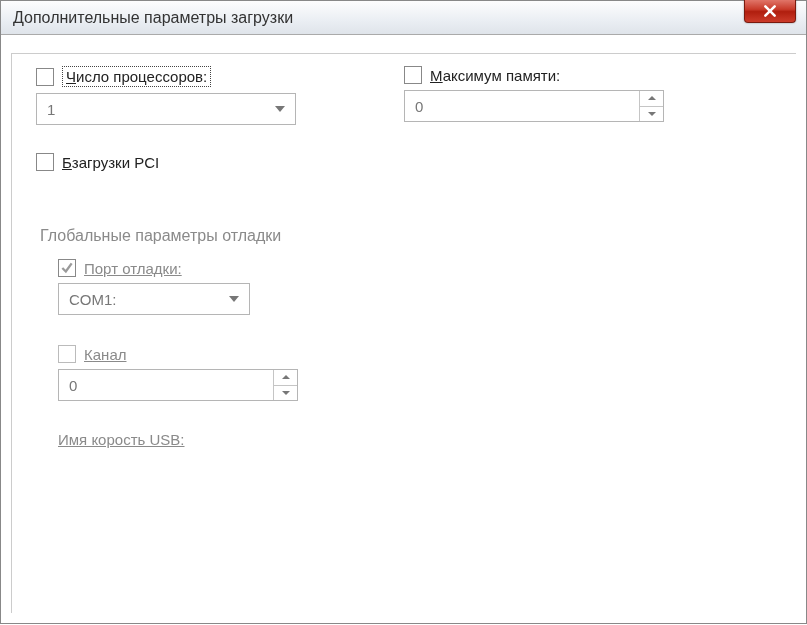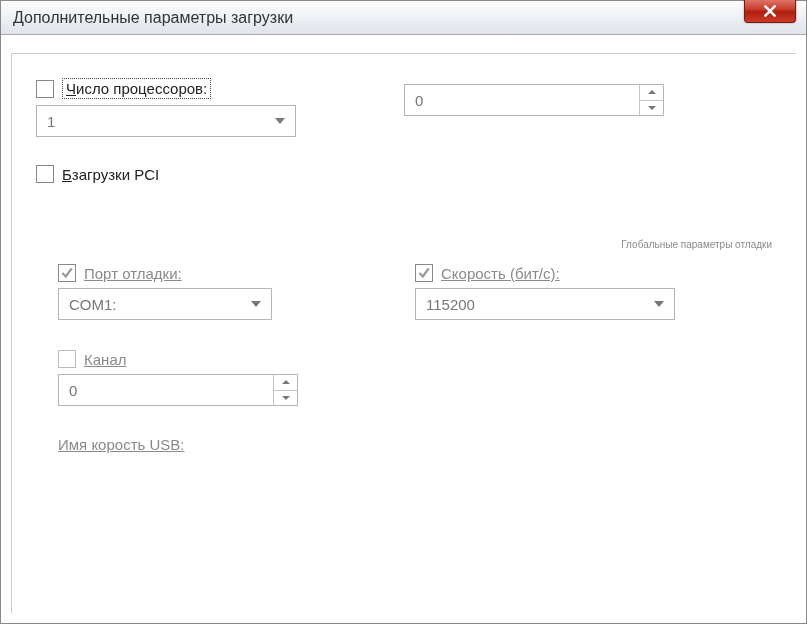--- a/index.html
+++ b/index.html
@@ -45,21 +45,21 @@
     box-shadow: 0 0 2px rgba(0,0,0,0.4);
   }
   .close-btn svg { width: 14px; height: 14px; }
   .client {
     padding: 18px 10px 10px 10px;
     background: #fff;
   }
   .panel {
     border-top: 1px solid #ccc;
     border-left: 1px solid #ccc;
-    padding: 24px 24px 10px 24px;
+    padding: 12px 24px 10px 24px;
     min-height: 560px;
   }
   .row { display: flex; }
   .col { flex: 1; }
   .chk-line { display: flex; align-items: center; margin-bottom: 6px; }
   .chk {
     width: 18px; height: 18px;
     border: 1px solid #888;
     background: #fff;
     margin-right: 8px;
@@ -115,22 +115,21 @@
   }
   .spin-btns .down {
     width: 0; height: 0;
     border-left: 4px solid transparent;
     border-right: 4px solid transparent;
     border-top: 4px solid #777;
   }
   .section-title {
     color: #8a8a8a;
     margin: 40px 0 14px 4px;
-    font-size: 10px;
-    text-align: right;
+    font-size: 16px;
   }
   .indent { padding-left: 22px; }
 </style>
 </head>
 <body>
 
 <div class="window">
   <div class="titlebar">
     <span>Дополнительные параметры загрузки</span>
     <div class="close-btn">
@@ -159,20 +158,24 @@
           <div style="height:28px"></div>
 
           <div class="chk-line">
             <span class="chk"></span>
             <span class="label"><span class="u">Б</span><span>загрузки PCI</span></span>
           </div>
           <div style="height:10px"></div>
         </div>
 
         <div class="col">
+          <div class="chk-line">
+            <span class="chk"></span>
+            <span class="label"><span class="u">М</span><span>аксимум памяти:</span></span>
+          </div>
           <div class="spinner">
             <span>0</span>
             <div class="spin-btns">
               <div>
                   <span class="up"></span>
                 </div>
               <div>
                   <span class="down"></span>
                 </div>
             </div>
@@ -186,21 +189,21 @@
         <div class="row">
           <div class="col">
             <div class="chk-line">
               <span class="chk disabled-check">
                 <svg viewBox="0 0 12 12">
                     <polyline points="2,6 5,9 10,2" fill="none" stroke="#9a9a9a" stroke-width="2"></polyline>
                   </svg>
               </span>
               <span class="label disabled"><span class="u">П</span><span>орт отладки:</span></span>
             </div>
-            <div class="dropdown" style="width:214px">
+            <div class="dropdown" style="width:192px">
               <span>COM1:</span>
               <span class="arrow"></span>
             </div>
 
             <div style="height:30px"></div>
 
             <div class="chk-line">
               <span class="chk" style="border-color:#bbb"></span>
               <span class="label disabled"><span class="u">К</span><span>анал</span></span>
             </div>
@@ -214,32 +217,18 @@
                     <span class="down"></span>
                   </div>
               </div>
             </div>
 
             <div style="height:30px"></div>
 
             <div class="label disabled"><span class="u">И</span><span>мя корость USB:</span></div>
           </div>
 
-          <div class="col">
-            <div class="chk-line">
-              <span class="chk disabled-check">
-                <svg viewBox="0 0 12 12">
-                    <polyline points="2,6 5,9 10,2" fill="none" stroke="#9a9a9a" stroke-width="2"></polyline>
-                  </svg>
-              </span>
-              <span class="label disabled"><span class="u">С</span><span>корость (бит/с):</span></span>
-            </div>
-            <div class="dropdown" style="width:260px">
-              <span>115200</span>
-              <span class="arrow"></span>
-            </div>
-          </div>
         </div>
       </div>
 
     </div>
   </div>
 </div>
 
 </body></html>

